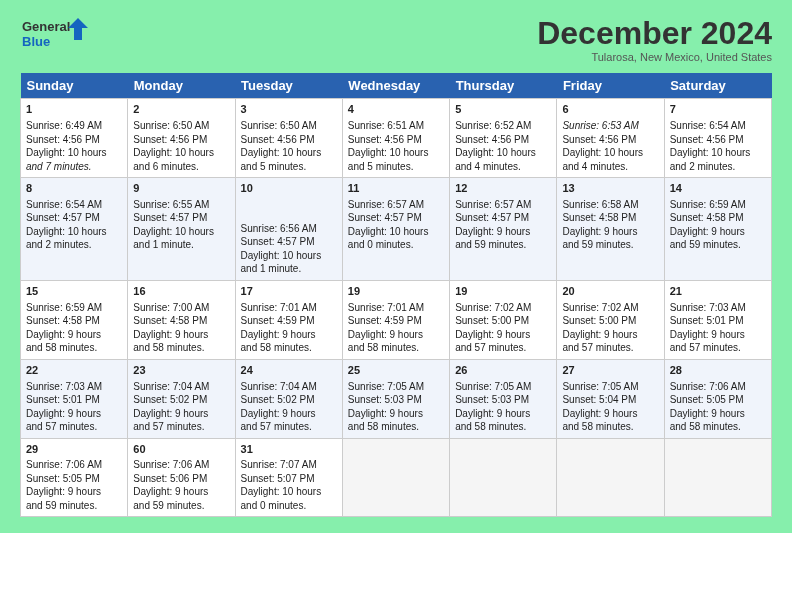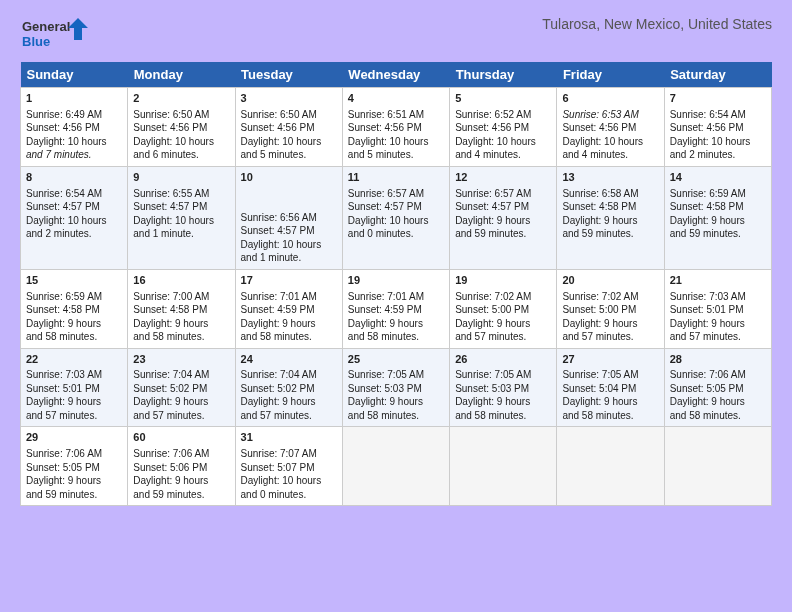--- a/index.html
+++ b/index.html
@@ -5,23 +5,23 @@
     * { margin: 0; padding: 0; box-sizing: border-box; }
     body {
       font-family: Arial, sans-serif;
       background: #fff;
       width: 792px;
       height: 612px;
       overflow: hidden;
     }
     .page {
       width: 792px;
-      height: 612px;
+      height: 533px;
       padding: 16px 20px 12px 20px;
-      background: #c4b5fd;
+      background: #86efac;
     }
     .header {
       display: flex;
       justify-content: space-between;
       align-items: flex-start;
       margin-bottom: 10px;
     }
     .logo {
       display: flex;
       align-items: center;
@@ -30,21 +30,21 @@
     .title-block {
       text-align: right;
     }
     .main-title {
       font-size: 32px;
       font-weight: bold;
       color: #333;
       line-height: 1.1;
     }
     .subtitle {
-      font-size: 14px;
+      font-size: 11px;
       color: #555;
     }
     table {
       width: 100%;
       border-collapse: collapse;
       font-size: 10.5px;
     }
     thead tr th {
       background: #2962b0;
       color: #fff;
@@ -85,20 +85,21 @@
 <div class="page">
   <div class="header">
     <div class="logo">
         <svg width="70" height="36" viewBox="0 0 70 36">
           <text x="2" y="15" font-size="13" font-weight="bold" fill="#333" font-family="Arial">General</text>
           <text x="2" y="30" font-size="13" font-weight="bold" fill="#1565c0" font-family="Arial">Blue</text>
           <polygon points="58,2 68,12 62,12 62,24 54,24 54,12 48,12" fill="#1565c0"></polygon>
         </svg>
       </div>
     <div class="title-block">
+      <div class="main-title">December 2024</div>
       <div class="subtitle">Tularosa, New Mexico, United States</div>
     </div>
   </div>
 
   <table>
     <thead>
       <tr>
         <th>Sunday</th>
         <th>Monday</th>
         <th>Tuesday</th>

